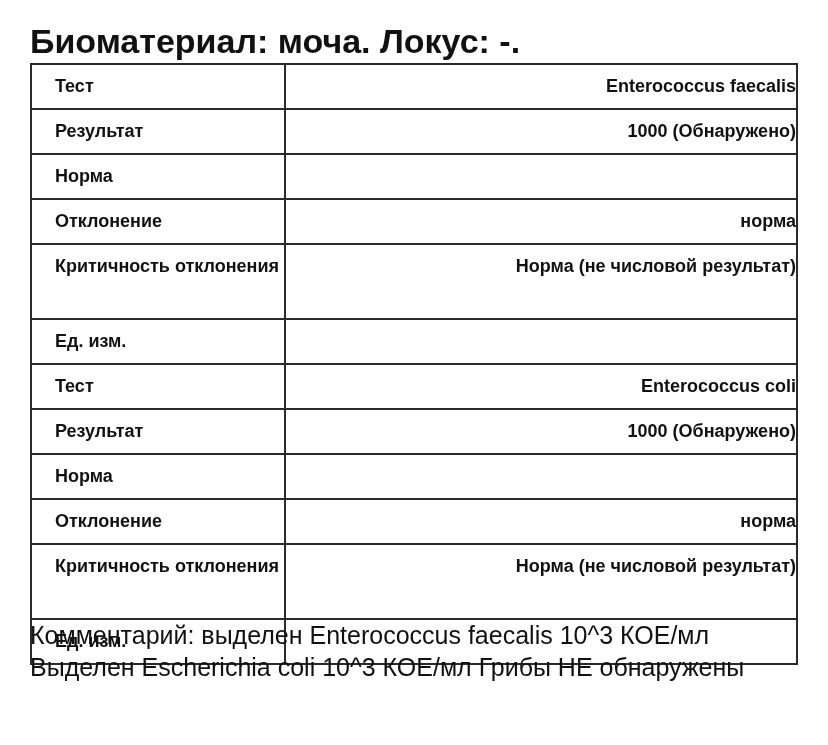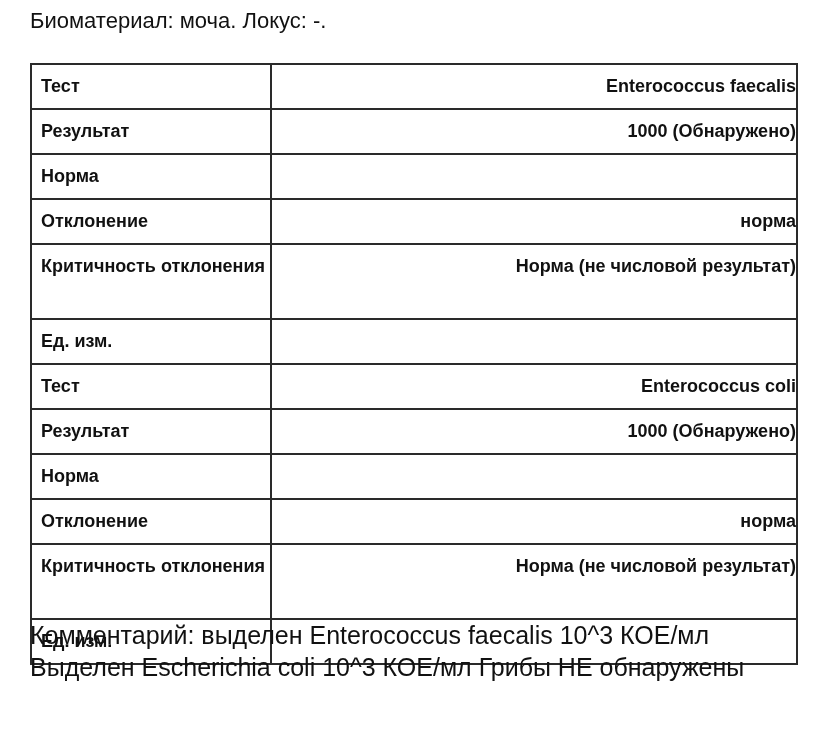--- a/index.html
+++ b/index.html
@@ -1,32 +1,32 @@
 <!DOCTYPE html>
 <html><head>
 <meta charset="utf-8">
 <style>
   html, body { margin: 0; padding: 0; background: #ffffff; }
   body {
     width: 828px; height: 745px; position: relative; overflow: hidden;
     font-family: "Liberation Sans", sans-serif; color: #111111;
   }
   .title {
-    position: absolute; left: 30px; top: 8px;
-    font-size: 22px; font-weight: normal; letter-spacing: 0px; white-space: nowrap;
+    position: absolute; left: 30px; top: 22px;
+    font-size: 34px; font-weight: bold; letter-spacing: 0px; white-space: nowrap;
   }
   table.results {
     position: absolute; left: 30px; top: 63px;
     width: 768px; border-collapse: collapse; table-layout: fixed;
   }
   table.results td {
     border: 2px solid #2a2a2a; font-size: 18px; vertical-align: top;
     padding: 0; line-height: 26px; font-weight: bold;
   }
-  table.results td.label { width: 229px; padding-left: 9px; }
+  table.results td.label { width: 229px; padding-left: 23px; }
   table.results td.value { text-align: right; }
   table.results tr.h69 td { height: 65px; padding-top: 8px; }
   table.results tr.head td { font-weight: bold; }
   table.results tr.single td { padding-top: 8px; height: 35px; }
   .comment {
     position: absolute; left: 30px; top: 619px; width: 790px;
     font-size: 25px; line-height: 32px;
   }
 </style>
 </head>

